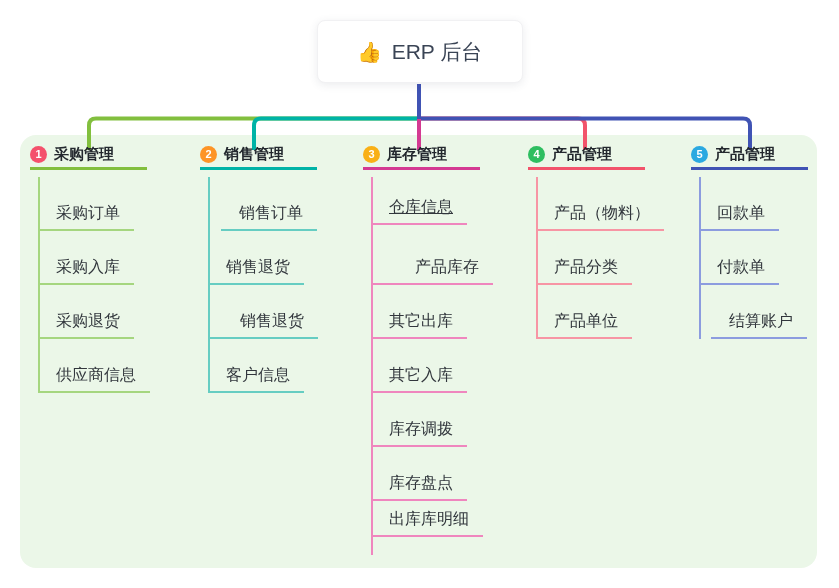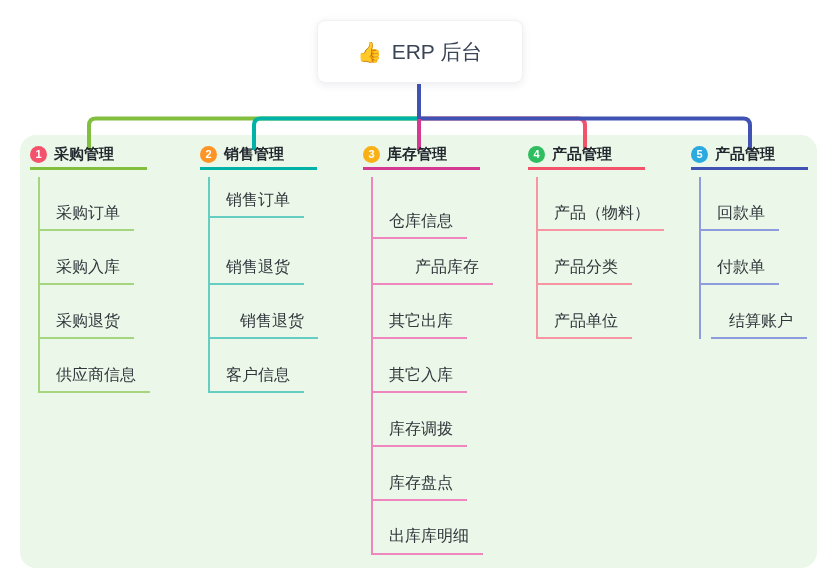--- a/index.html
+++ b/index.html
@@ -111,49 +111,49 @@
     <div class="item" style="top: 217px; border-bottom-color: rgb(165, 214, 127);">
       <span>供应商信息</span></div>
   </div>
 
   <div class="branch" style="left:200px">
     <div class="branch-title" style="border-bottom-color: rgb(0, 179, 166);">
       <span class="badge" style="background-color: rgb(253, 148, 38);">2</span>
       <span>销售管理</span>
     </div>
     <div class="vline" style="height: 216px; background-color: rgb(102, 205, 194);"></div>
-    <div class="item" style="top: 42px; border-bottom-color: rgb(102, 205, 194);">
+    <div class="item" style="top: 55px; border-bottom-color: rgb(102, 205, 194); margin-left: 13px;">
       <span>销售订单</span></div>
     <div class="item" style="top: 109px; border-bottom-color: rgb(102, 205, 194);">
       <span>销售退货</span></div>
     <div class="item" style="top: 163px; border-bottom-color: rgb(102, 205, 194); padding-left: 32px;">
       <span>销售退货</span></div>
     <div class="item" style="top: 217px; border-bottom-color: rgb(102, 205, 194);">
       <span>客户信息</span></div>
   </div>
 
   <div class="branch" style="left:363px">
     <div class="branch-title" style="border-bottom-color: rgb(212, 58, 146);">
       <span class="badge" style="background-color: rgb(249, 176, 22);">3</span>
       <span>库存管理</span>
     </div>
     <div class="vline" style="height: 378px; background-color: rgb(239, 134, 190);"></div>
-    <div class="item" style="top: 63px; border-bottom-color: rgb(239, 134, 190);">
+    <div class="item" style="top: 49px; border-bottom-color: rgb(239, 134, 190); text-decoration: underline;">
       <span>仓库信息</span></div>
     <div class="item" style="top: 109px; border-bottom-color: rgb(239, 134, 190); padding-left: 44px;">
       <span>产品库存</span></div>
     <div class="item" style="top: 163px; border-bottom-color: rgb(239, 134, 190); text-align: right;">
       <span>其它出库</span></div>
     <div class="item" style="top: 217px; border-bottom-color: rgb(239, 134, 190);">
       <span>其它入库</span></div>
     <div class="item" style="top: 271px; border-bottom-color: rgb(239, 134, 190);">
       <span>库存调拨</span></div>
     <div class="item" style="top: 325px; border-bottom-color: rgb(239, 134, 190);">
       <span>库存盘点</span></div>
-    <div class="item" style="top: 379px; border-bottom-color: rgb(239, 134, 190); font-family: Liberation Mono, monospace;">
+    <div class="item" style="top: 361px; border-bottom-color: rgb(239, 134, 190);">
       <span>出库库明细</span></div>
   </div>
 
   <div class="branch" style="left:528px">
     <div class="branch-title" style="border-bottom-color: rgb(242, 83, 107);">
       <span class="badge" style="background-color: rgb(46, 190, 96);">4</span>
       <span>产品管理</span>
     </div>
     <div class="vline" style="height: 162px; background-color: rgb(247, 149, 164);"></div>
     <div class="item" style="top: 55px; border-bottom-color: rgb(247, 149, 164);">

